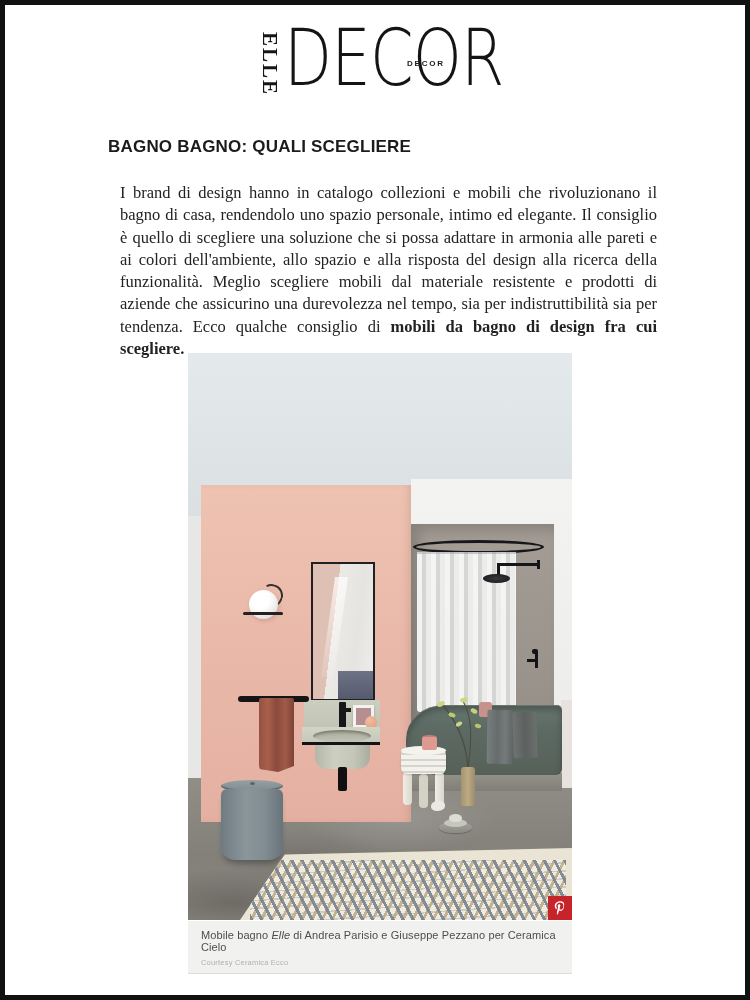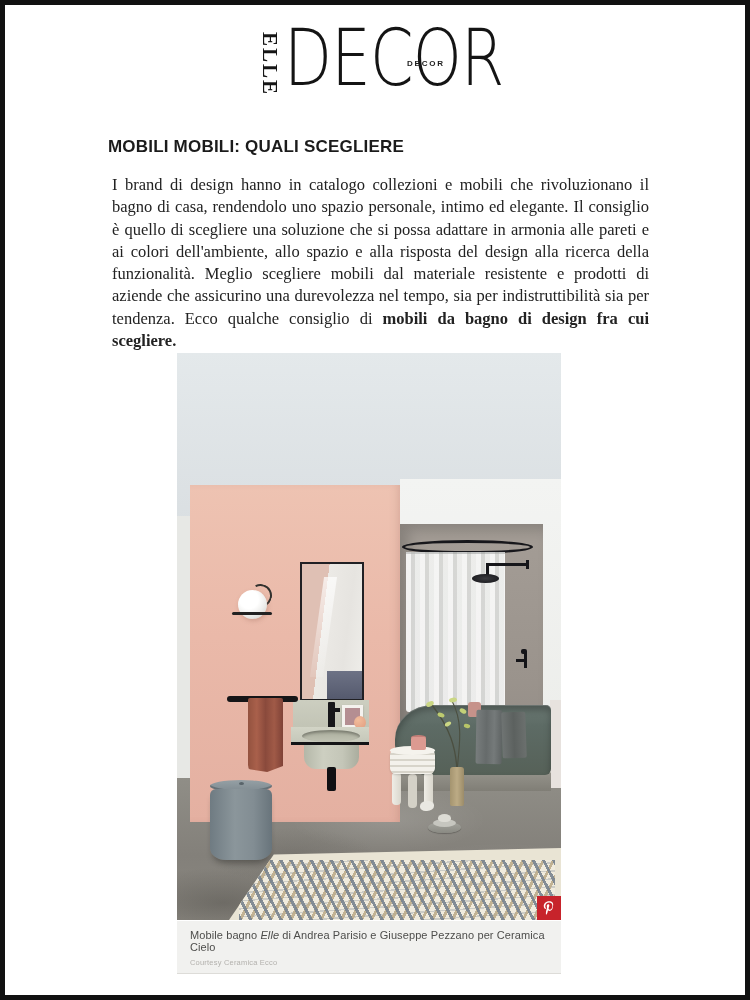--- a/index.html
+++ b/index.html
@@ -18,25 +18,25 @@
          font-family:"DejaVu Sans","Liberation Sans",sans-serif;font-weight:200;
          font-size:78px;letter-spacing:-1px;transform:scaleX(.8);transform-origin:left top;}
   .italia{position:absolute;left:157px;top:26px;font-size:8px;letter-spacing:1.8px;
           font-weight:700;color:#1c1c1c;}
 
   
   .title{position:absolute;left:103px;top:132px;font-size:17px;font-weight:700;
          letter-spacing:.2px;color:#1b1b1b;}
   .body{position:absolute;left:103px;top:165px;width:537px;
         font-family:"Liberation Serif",serif;font-size:16.5px;line-height:22.3px;
-        color:#222;text-align:justify;margin:4px;}
+        color:#222;text-align:justify;margin:12px;}
   .body strong{font-weight:700;}
 
   
-  .figure{position:absolute;left:172px;top:348px;width:384px;}
+  .figure{position:absolute;left:183px;top:348px;width:384px;}
   .photo{position:relative;width:384px;height:567px;overflow:hidden;background:#dce1e4;}
   .caption{width:384px;box-sizing:border-box;background:#f1f1ef;
            border-bottom:1px solid #dddcd8;padding:8px 13px 6px;margin-top:1px;}
   .cap-main{font-size:11px;color:#4d4d4b;letter-spacing:.1px;}
   .cap-main em{font-style:italic;}
   .cap-courtesy{font-size:7.5px;color:#b3b1ad;margin-top:5px;letter-spacing:.2px;}
 
   
   .wall{left:0;top:0;right:0;height:430px;
         background:linear-gradient(180deg,#e4e9eb 0%,#dadfe2 40%,#d3d9db 80%,#d6dbdc 100%);}
@@ -163,21 +163,21 @@
 <div class="page">
 
   <header>
     <div class="logo">
       <span class="elle">ELLE</span>
       <span class="decor">DECOR</span>
       <span class="italia">DECOR</span>
     </div>
   </header>
 
-  <h1 class="title" style="margin:0;">MOBILI MOBILI: QUALI SCEGLIERE</h1>
+  <h1 class="title" style="margin:0;">BAGNO BAGNO: QUALI SCEGLIERE</h1>
 
   <p class="body"><span>I brand di design hanno in catalogo collezioni e mobili che rivoluzionano il bagno di casa, rendendolo uno spazio personale, intimo ed elegante. Il consiglio è quello di scegliere una soluzione che si possa adattare in armonia alle pareti e ai colori dell'ambiente, allo spazio e alla risposta del design alla ricerca della funzionalità. Meglio scegliere mobili dal materiale resistente e prodotti di aziende che assicurino una durevolezza nel tempo, sia per indistruttibilità sia per tendenza. Ecco qualche consiglio di </span><strong>mobili da bagno di design fra cui scegliere.</strong></p>
 
   <figure class="figure" style="margin:0;">
     <div class="photo">
       <div class="abs wall"></div>
       <div class="abs floor"></div>
       <div class="abs left-wall"></div>
       <div class="abs pink-panel"></div>
       <div class="abs white-right"></div>

